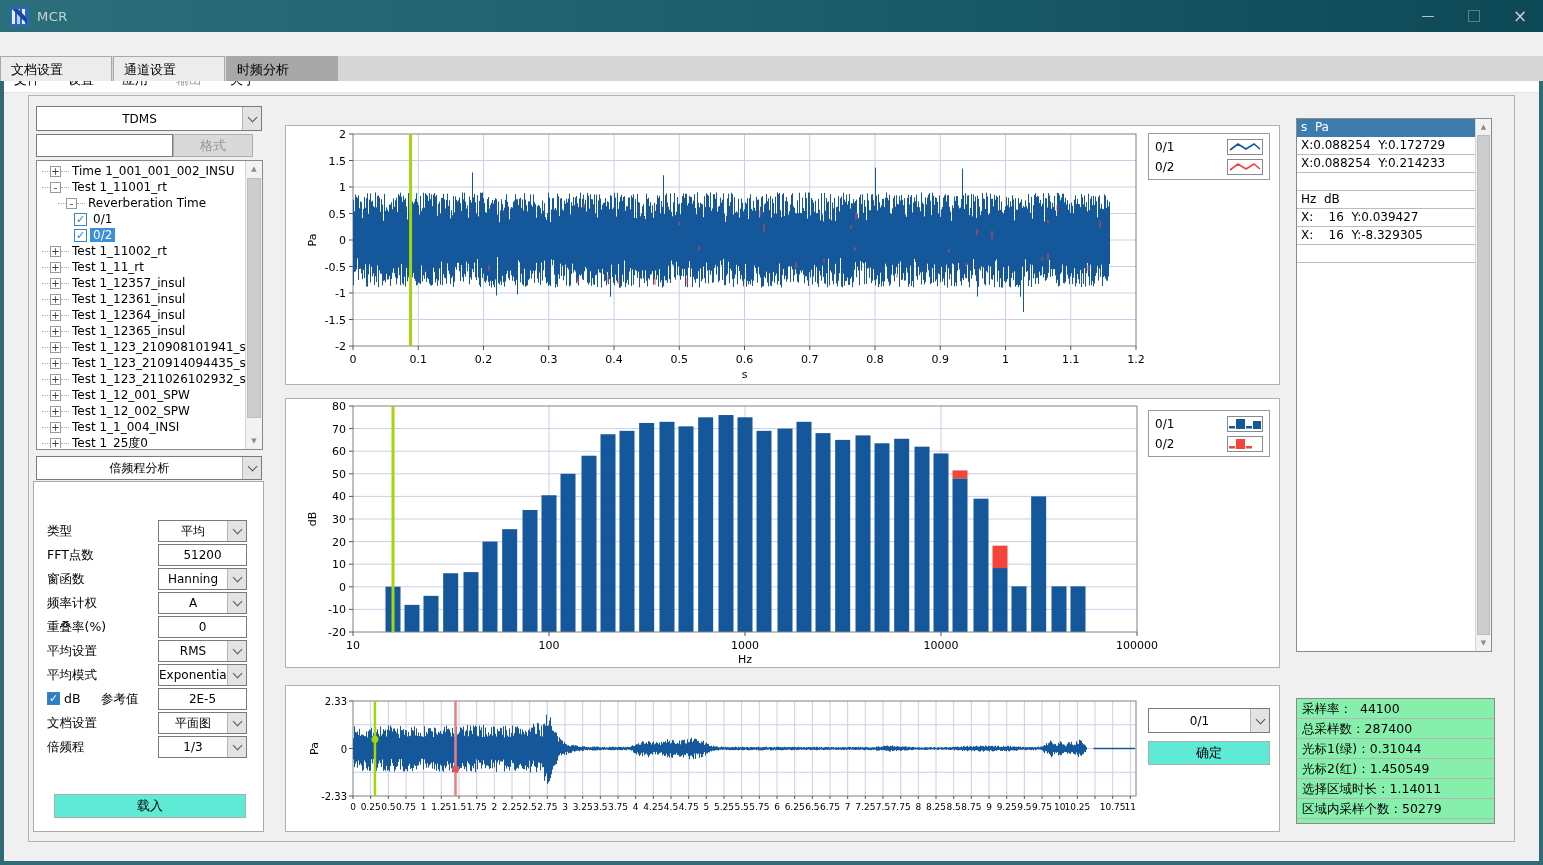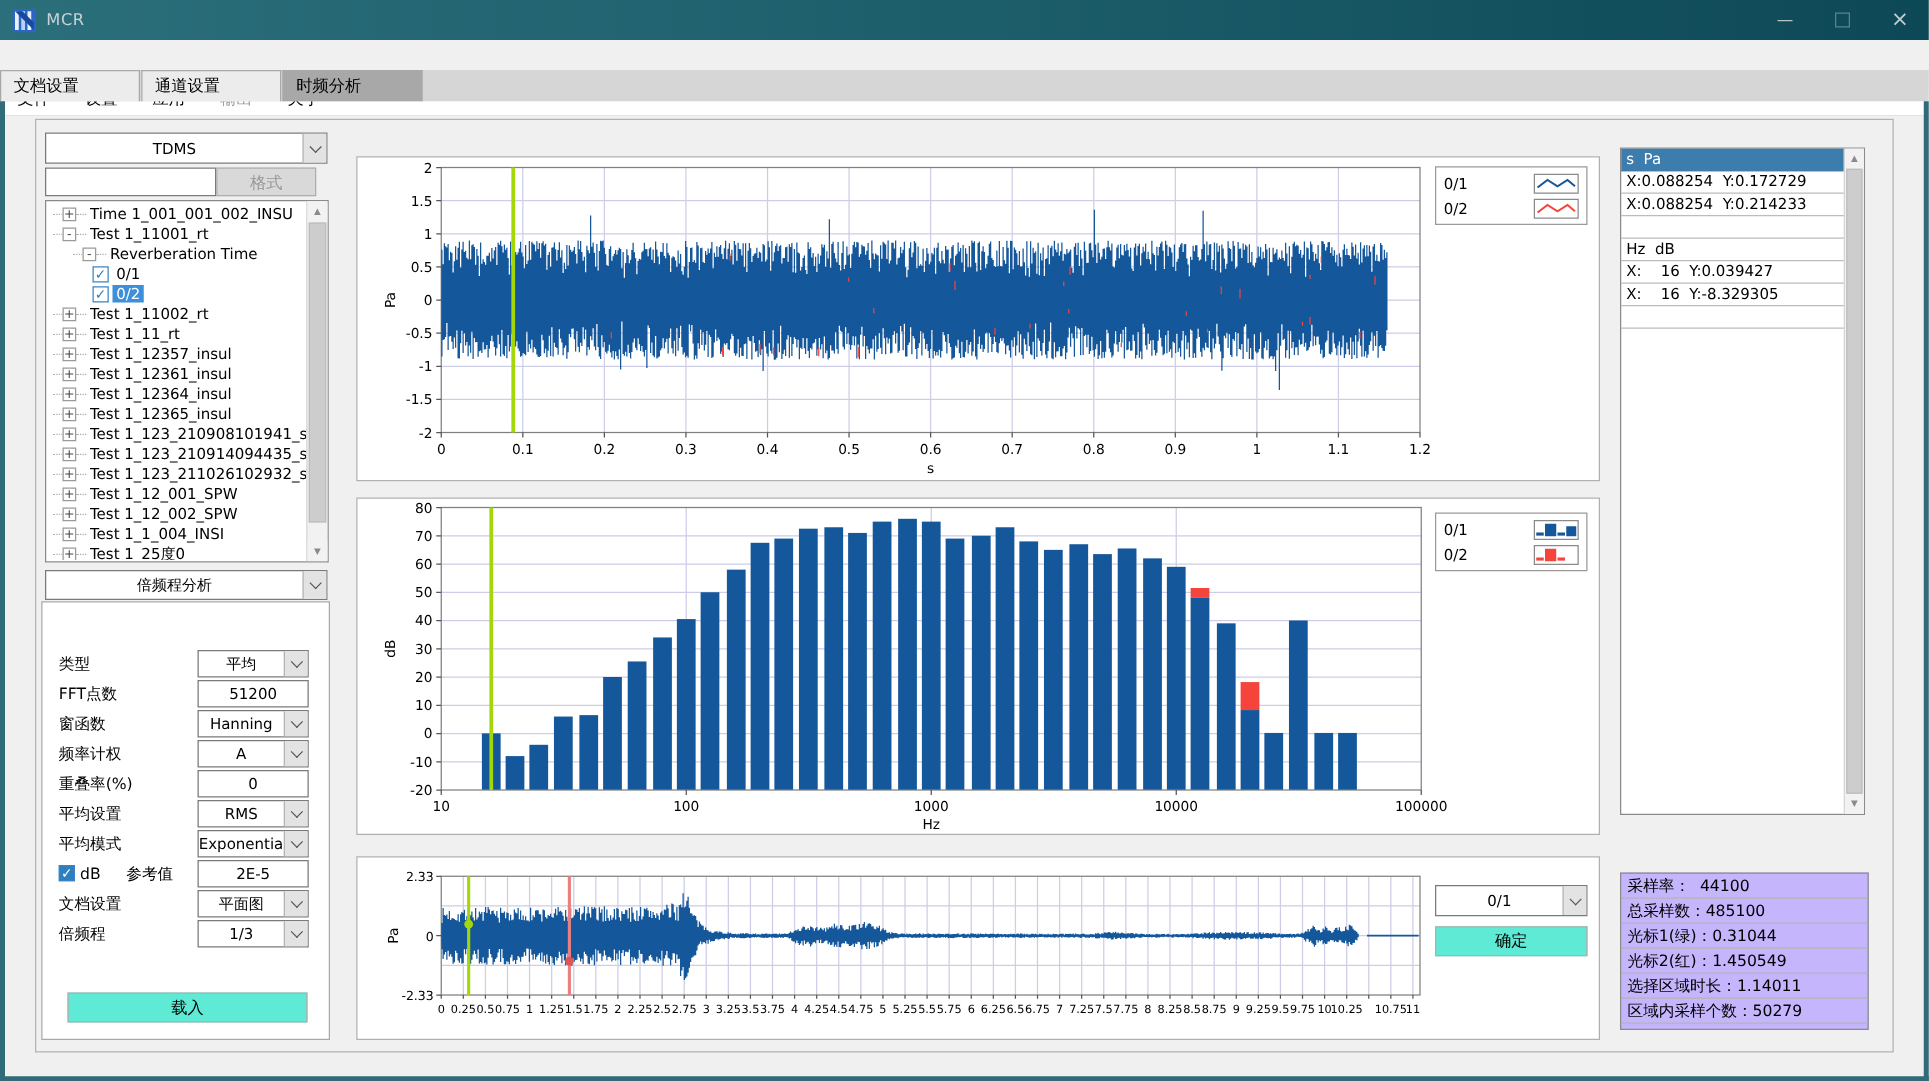--- a/index.html
+++ b/index.html
@@ -62,21 +62,21 @@
   .legend{position:absolute;background:#fff;border:1px solid #9a9a9a;box-sizing:border-box;padding:3px 6px;}
   .legrow{height:20px;display:flex;align-items:center;}
   .legrow .llab{flex:1;font-size:12px;}
   .legicon{width:36px;height:16px;border:1px solid #8a8a8a;box-sizing:border-box;}
   
   .readout{position:absolute;left:1296px;top:118px;width:196px;height:534px;background:#fff;border:1px solid #8a8a8a;box-sizing:border-box;}
   .rrows{position:absolute;left:0;top:0;right:15px;bottom:0;}
   .rrow{height:17px;line-height:17px;border-bottom:1px solid #bcbcbc;padding-left:4px;font-size:12px;white-space:pre;overflow:hidden;}
   .rrow.header{background:#3d7dad;color:#fff;border-bottom:1px solid #3d7dad;}
   
-  .infopanel{position:absolute;left:1296px;top:698px;width:199px;height:126px;background:#c4b5fd;border:1px solid #8a8a8a;box-sizing:border-box;}
+  .infopanel{position:absolute;left:1296px;top:698px;width:199px;height:126px;background:#86efac;border:1px solid #8a8a8a;box-sizing:border-box;}
   .irow{height:19px;line-height:19px;border-bottom:1px solid #b5b5b5;padding-left:5px;font-size:12.5px;white-space:pre;overflow:hidden;}
   svg text{font-family:"DejaVu Sans","Liberation Sans",sans-serif;}
 </style>
 </head>
 <body>
 
 <div class="titlebar">
   <span class="logo">
     <svg width="19" height="19" viewBox="0 0 19 19">
       <rect x="0" y="0" width="19" height="19" fill="#2a66c8"></rect>
@@ -700,18 +700,18 @@
     </div>
   <div class="vscroll" style="right:0;top:0;width:15px;height:100%;">
     <span class="varrow" style="top:0;">▲</span>
     <span class="varrow" style="bottom:0;">▼</span>
     <span class="vthumb" style="top:16px;height:498px;"></span>
   </div>
 </div>
 
 <div class="infopanel" id="infopanel">
     <div class="irow">采样率：  44100</div>
-    <div class="irow">总采样数：485100</div>
+    <div class="irow">总采样数：287400</div>
     <div class="irow">光标1(绿)：0.31044</div>
     <div class="irow">光标2(红)：1.450549</div>
     <div class="irow">选择区域时长：1.14011</div>
     <div class="irow">区域内采样个数：50279</div>
   </div>
 
 </body></html>

